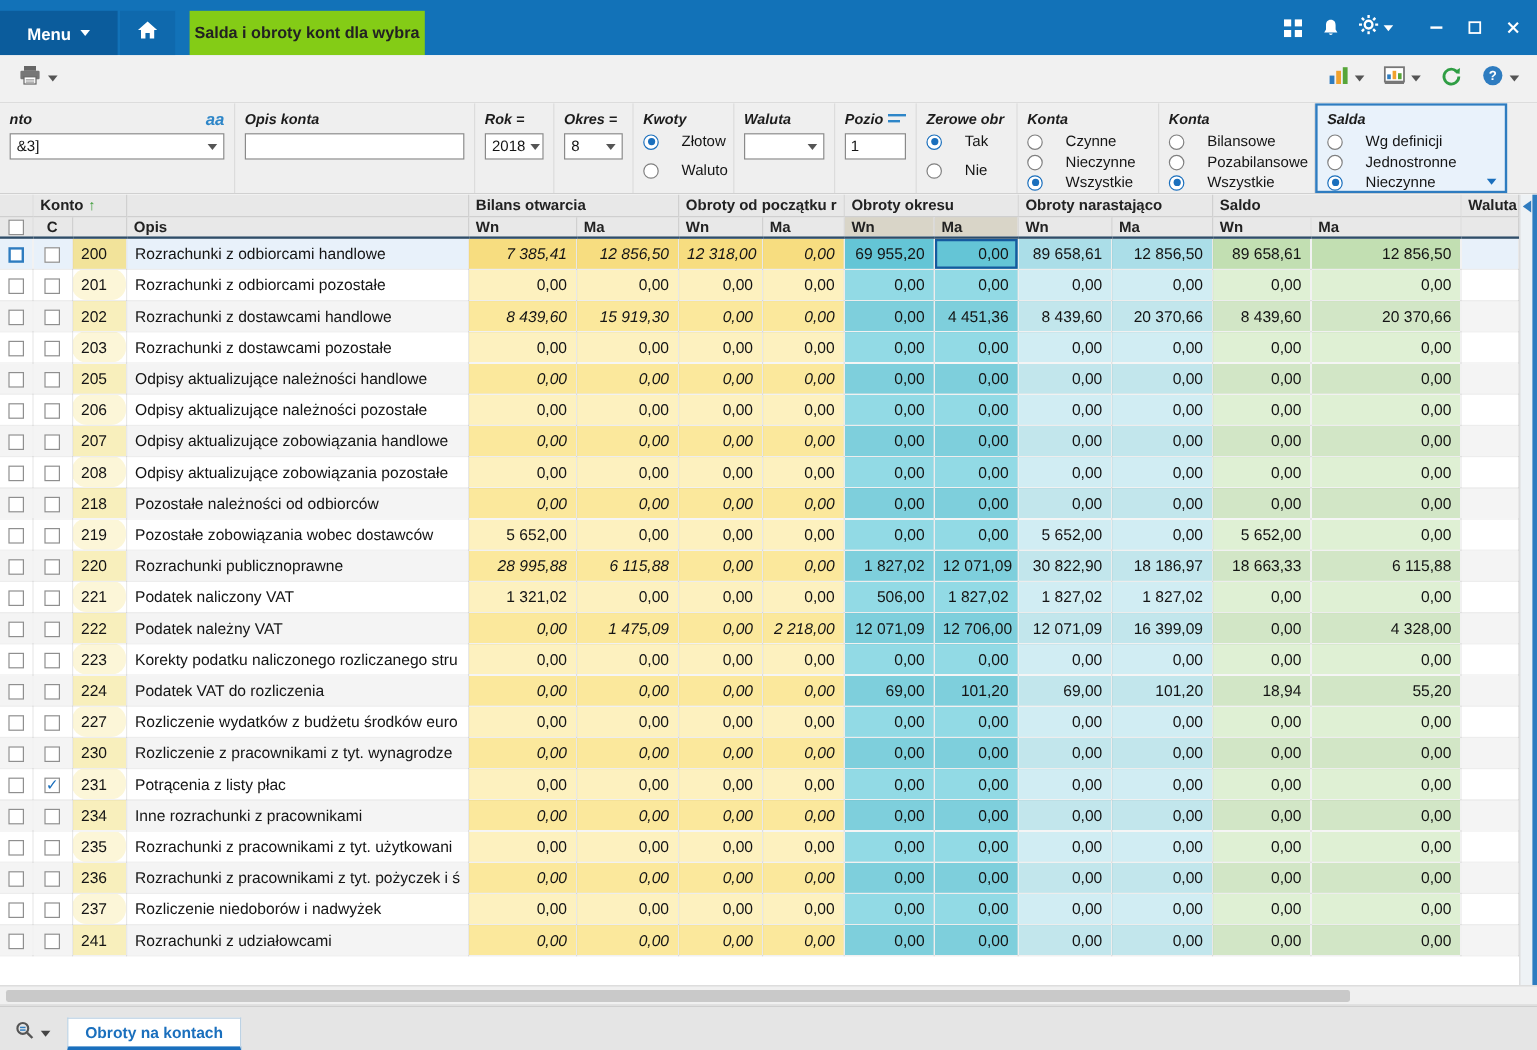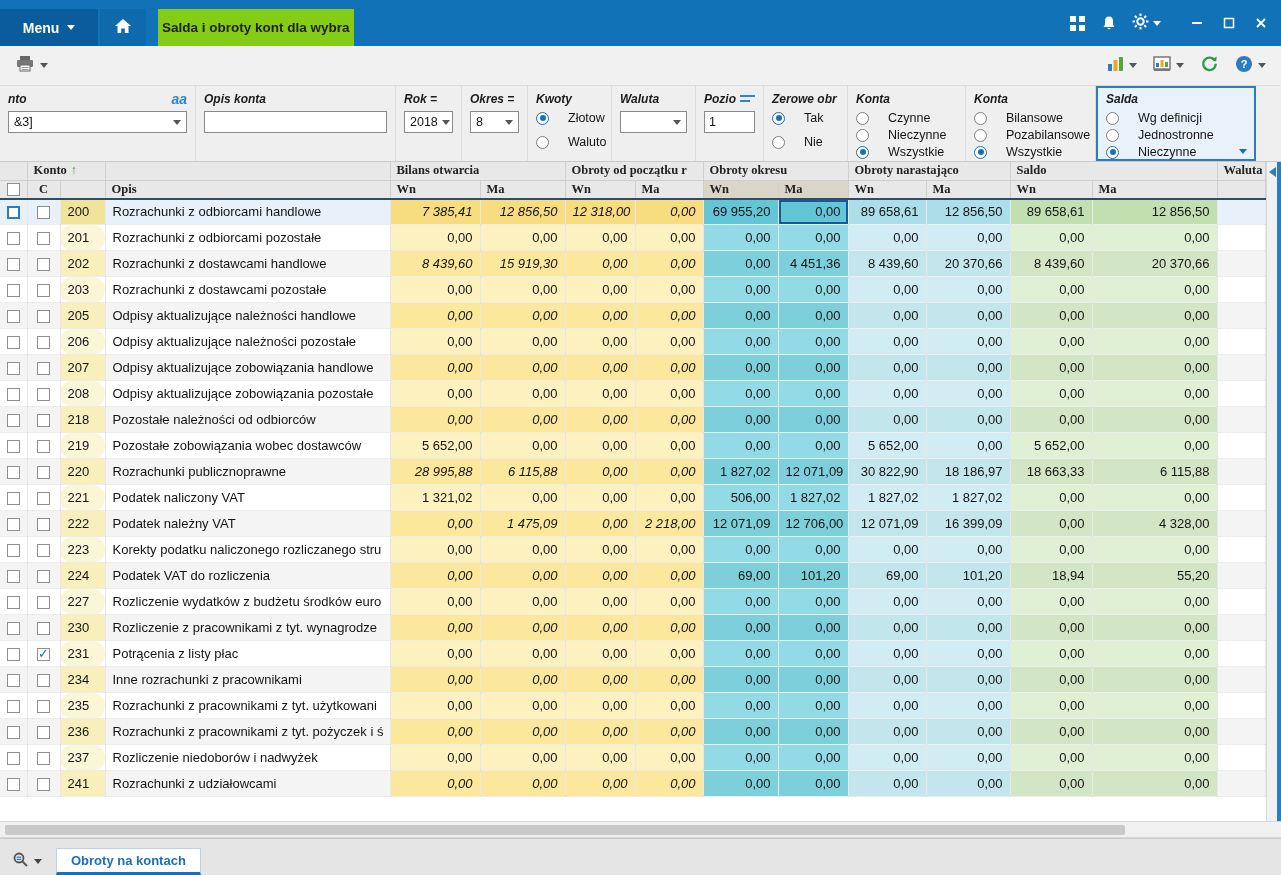--- a/index.html
+++ b/index.html
@@ -51,21 +51,21 @@
   .lines-ic { width:15px; display:flex; flex-direction:column; gap:3px; cursor:pointer; }
   .lines-ic i { height:2px; background:#2e86c8; display:block; }
   .lines-ic i:last-child { width:10px; }
   .ffill { flex:1; }
 
   
   .table-wrap { flex:1; display:flex; background:#fff; overflow:hidden; }
   table { border-collapse:collapse; table-layout:fixed; width:1265px; align-self:flex-start; }
   thead th { background:#e8e8e8; font-size:12.5px; font-weight:bold; color:#222; text-align:left;
              padding:1px 6px; border-right:1px solid #d0d0d0; border-bottom:1px solid #cfcfcf;
-             height:18px; white-space:nowrap; overflow:hidden;font-family:Liberation Serif, serif; }
+             height:18px; white-space:nowrap; overflow:hidden; }
   thead th.hl { background:#d9d5c8; }
   thead tr.sub th { border-bottom:2px solid #2f4d68; }
   th .sort { color:#3a9b35; font-size:12px; margin-left:4px; font-weight:bold; }
   th.center { text-align:center; }
   tbody td { height:26px; font-size:13px; padding:0 7px; border-right:1px solid rgba(0,0,0,0.09);
              border-bottom:1px solid rgba(0,0,0,0.07); white-space:nowrap; overflow:hidden; }
   td.num { text-align:right; }
   td.chk, td.cchk { text-align:center; padding:0; }
   .cb { width:13px; height:13px; background:#fff; border:1px solid #8f8f8f; display:inline-block;
         vertical-align:middle; position:relative; cursor:pointer; }

